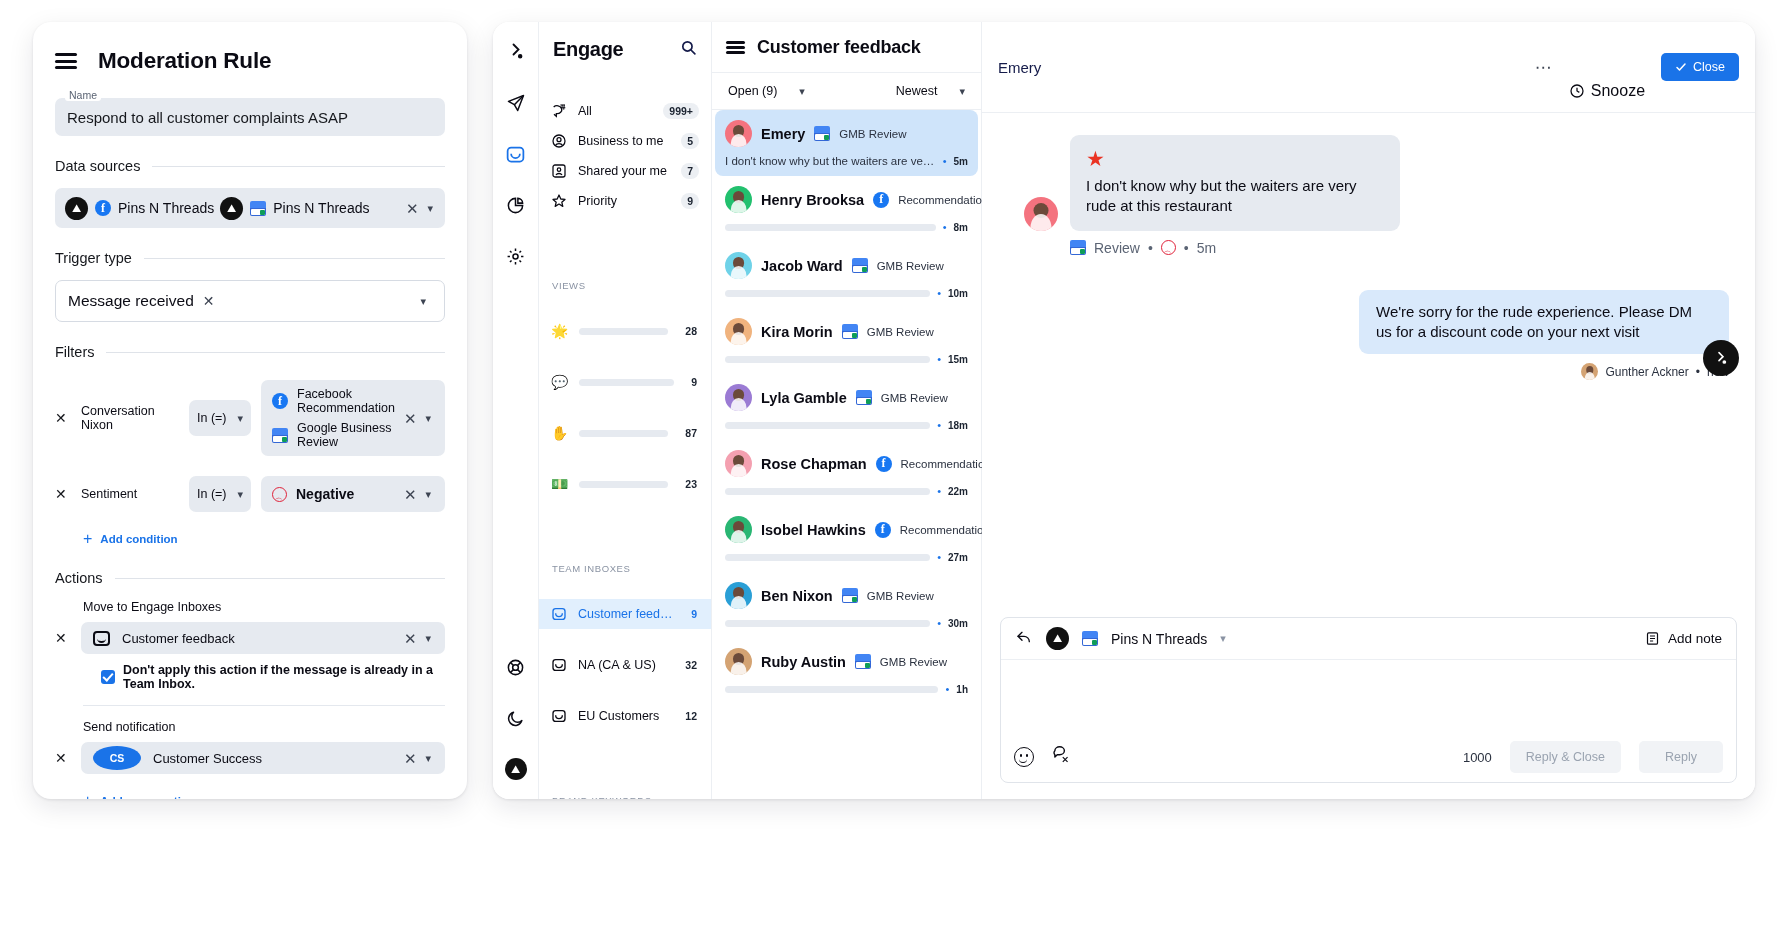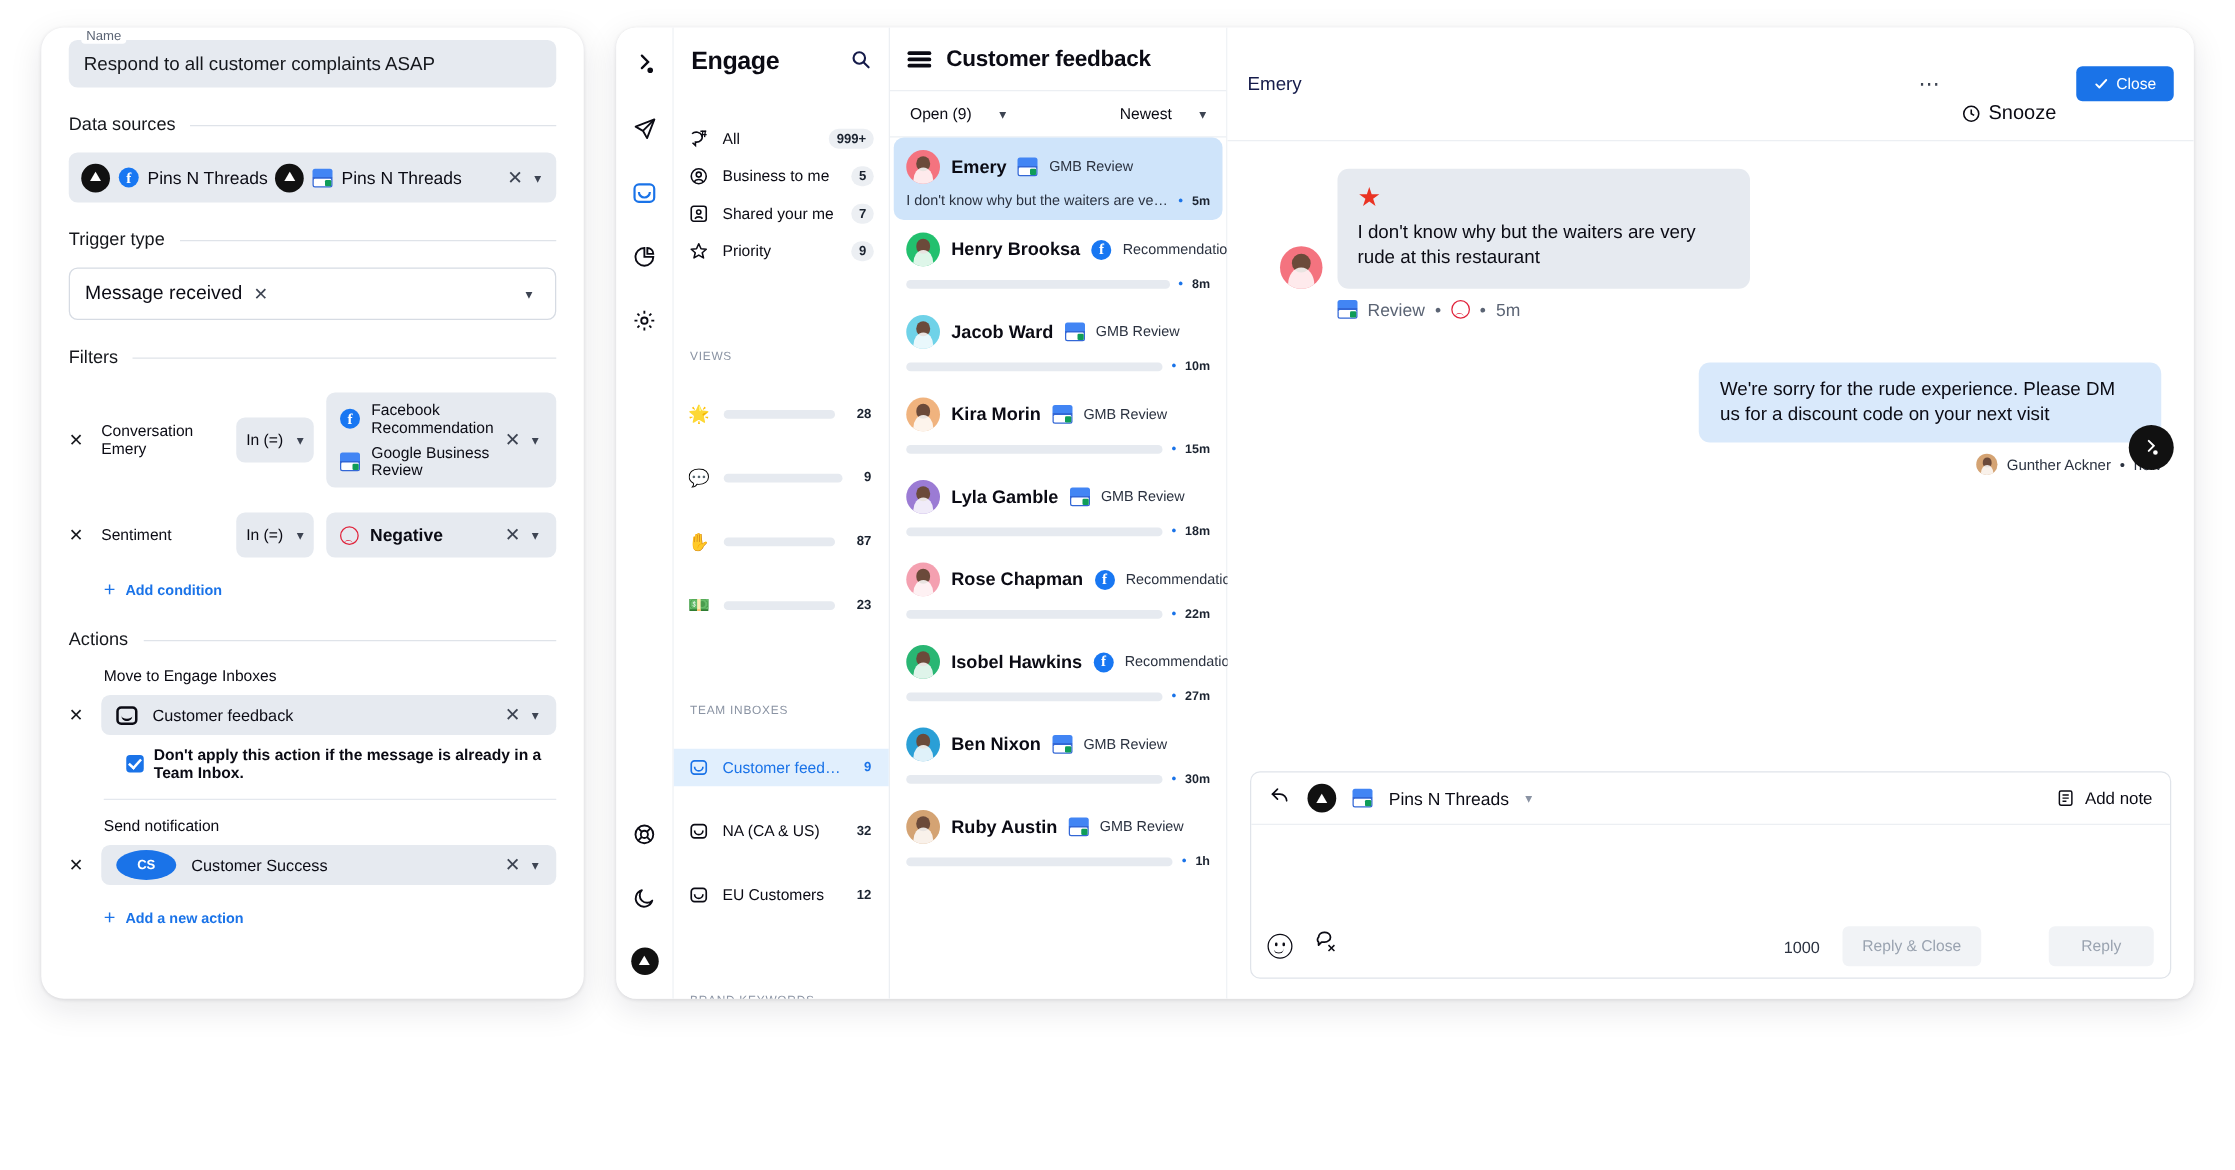--- a/index.html
+++ b/index.html
@@ -213,38 +213,46 @@
   .comp-note { margin-left:auto; display:flex; align-items:center; gap:8px; font-size:13.5px; cursor:pointer; }
   .comp-body { height:72px; }
   .comp-foot { display:flex; align-items:center; gap:18px; padding:9px 13px; }
   .emoji-ic { width:20px; height:20px; border:1.8px solid #0b0b14; border-radius:50%; position:relative; cursor:pointer;}
   .emoji-ic::before{content:"";position:absolute;left:4.5px;top:6px;width:2.5px;height:2.5px;border-radius:50%;background:#0b0b14;
     box-shadow:6px 0 0 #0b0b14;}
   .emoji-ic::after{content:"";position:absolute;left:4px;top:10px;width:8px;height:4px;border-bottom:1.8px solid #0b0b14;border-radius:0 0 6px 6px;}
   .cnt { margin-left:auto; font-size:13px; color:#2b3240; }
   .btn-ghost { border:none; background:#f1f3f6; color:#9aa3b0; border-radius:5px; font-size:12.5px;
     padding:9px 16px; cursor:pointer; font-family:inherit; }
-  .btn-ghost.r { padding:9px 26px;margin-left:36px; }
+  .btn-ghost.r { padding:9px 26px; }
 
   
   .a1{background:#f4737f;} .a2{background:#22c06e;} .a3{background:#6fd2e8;}
   .a4{background:#f0b37e;} .a5{background:#9b7bd4;} .a6{background:#f4a0b0;}
   .a7{background:#29b673;} .a8{background:#2a9fd6;} .a9{background:#d4a373;}
   .face::after { content:""; position:absolute; left:50%; top:52%; transform:translateX(-50%);
     width:62%; height:58%; background:rgba(255,255,255,.85); border-radius:50% 50% 0 0 / 70% 70% 0 0; }
   .face::before { content:""; position:absolute; left:50%; top:18%; transform:translateX(-50%);
     width:44%; height:44%; background:#6b4a3a; border-radius:50%; }
 </style>
 </head>
 <body>
 
 <div class="stage">
 
   <div class="rule-card">
 
+    <div class="rule-head">
+      <span class="burger">
+          <i></i>
+          <i></i>
+          <i></i>
+        </span>
+      <span class="rule-title">Moderation Rule</span>
+    </div>
 
     <div class="field-wrap">
       <span class="field-label">Name</span>
       <div class="input-box">Respond to all customer complaints ASAP</div>
     </div>
 
     <div class="sec-head">
       <span class="t">Data sources</span>
       <span class="rule"></span>
     </div>
@@ -279,21 +287,21 @@
         </span>
     </div>
 
     <div class="sec-head">
       <span class="t">Filters</span>
       <span class="rule"></span>
     </div>
 
     <div class="filter-row">
       <span class="f-x">✕</span>
-      <span class="f-name">Conversation Emery</span>
+      <span class="f-name">Conversation Nixon</span>
       <span class="f-op">
         <span>In (=)</span>
         <span class="chev">▾</span>
       </span>
       <span class="f-val">
         <span class="vals">
           <span class="vline">
             <span class="fb-ic">f</span>
             <span>Facebook Recommendation</span>
           </span>

